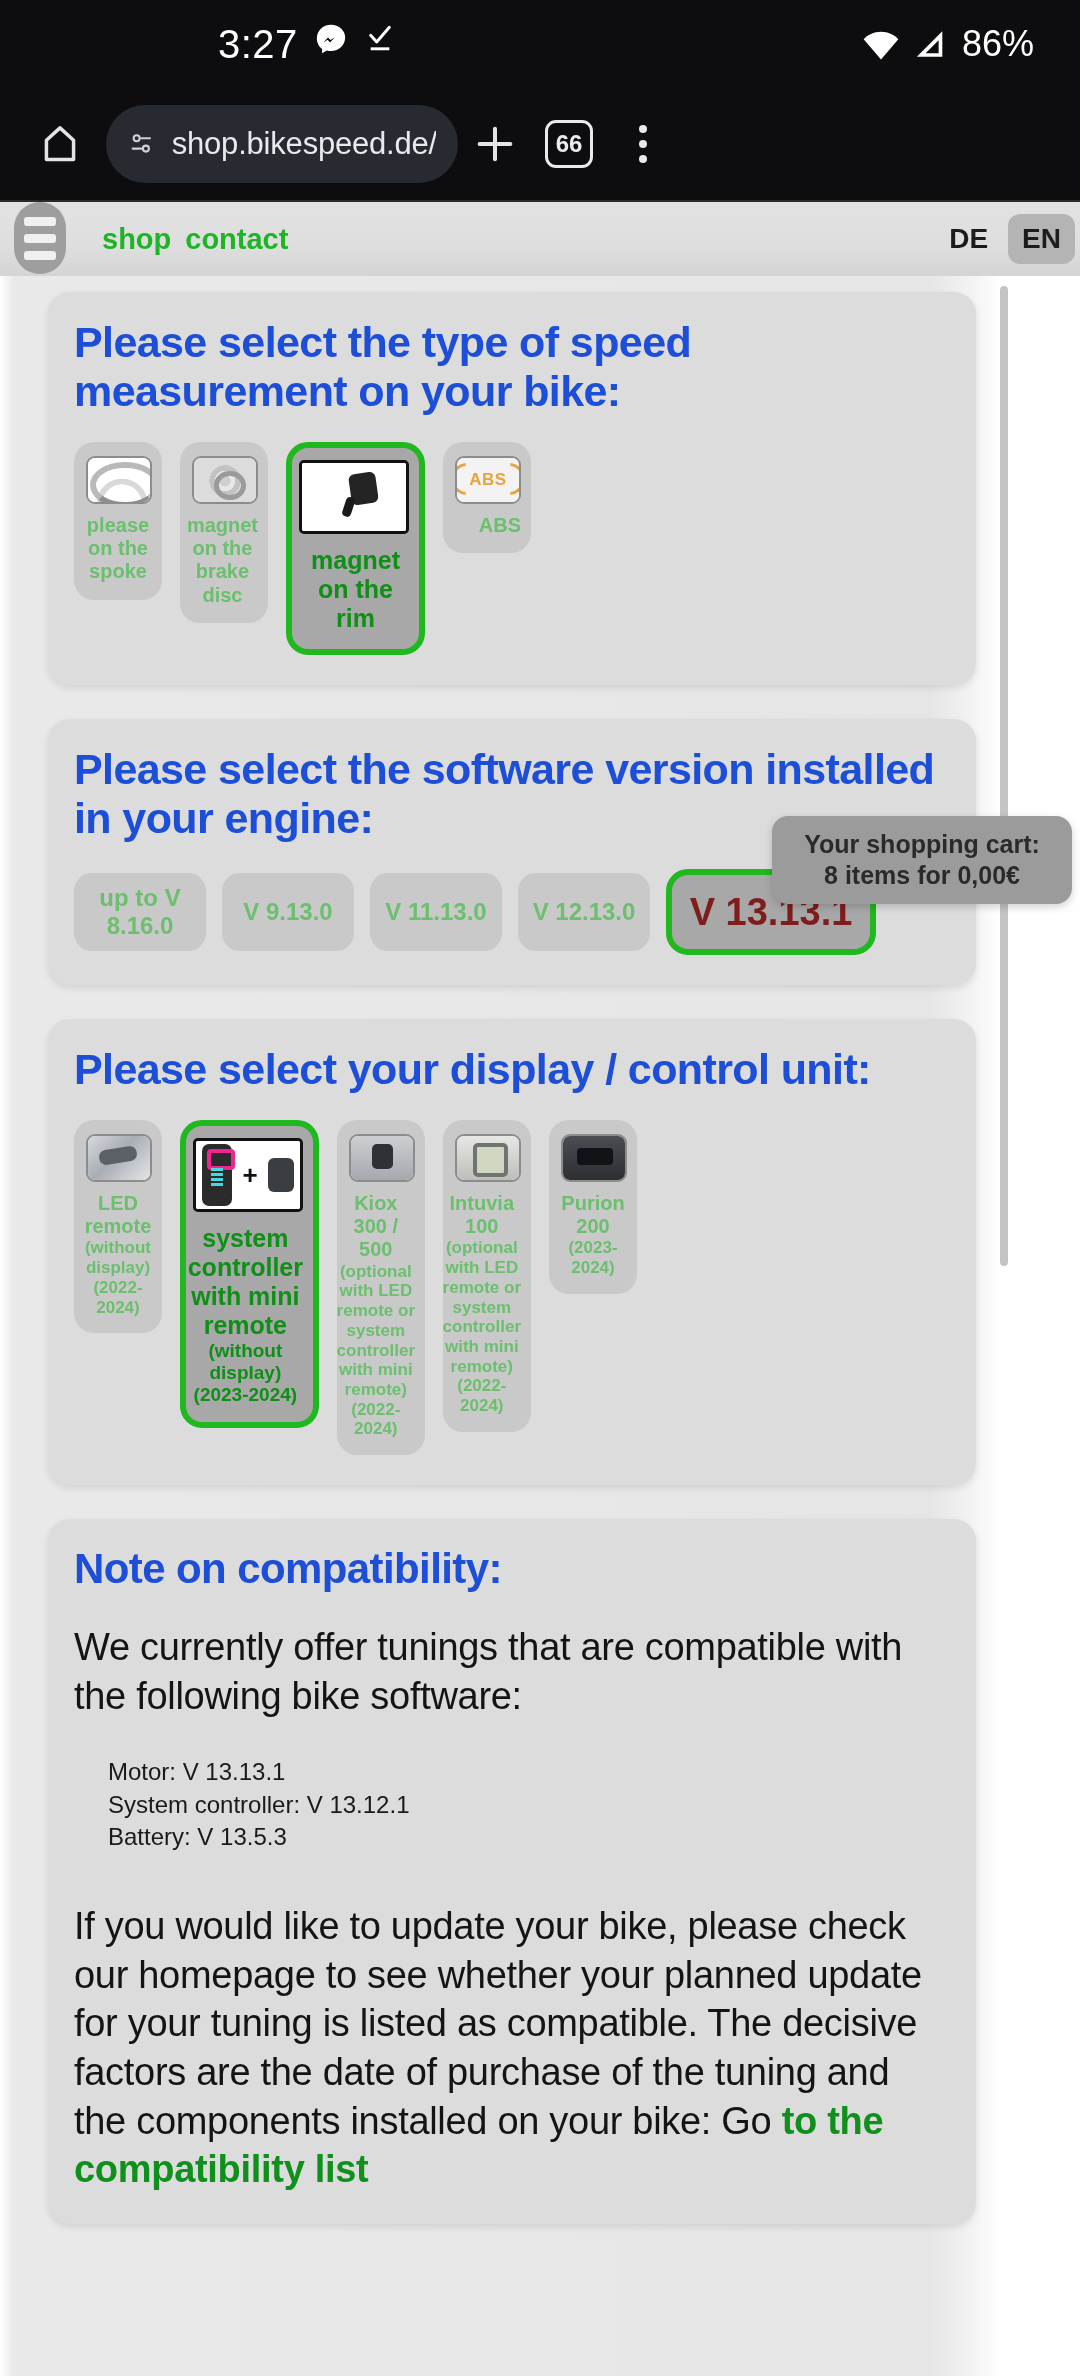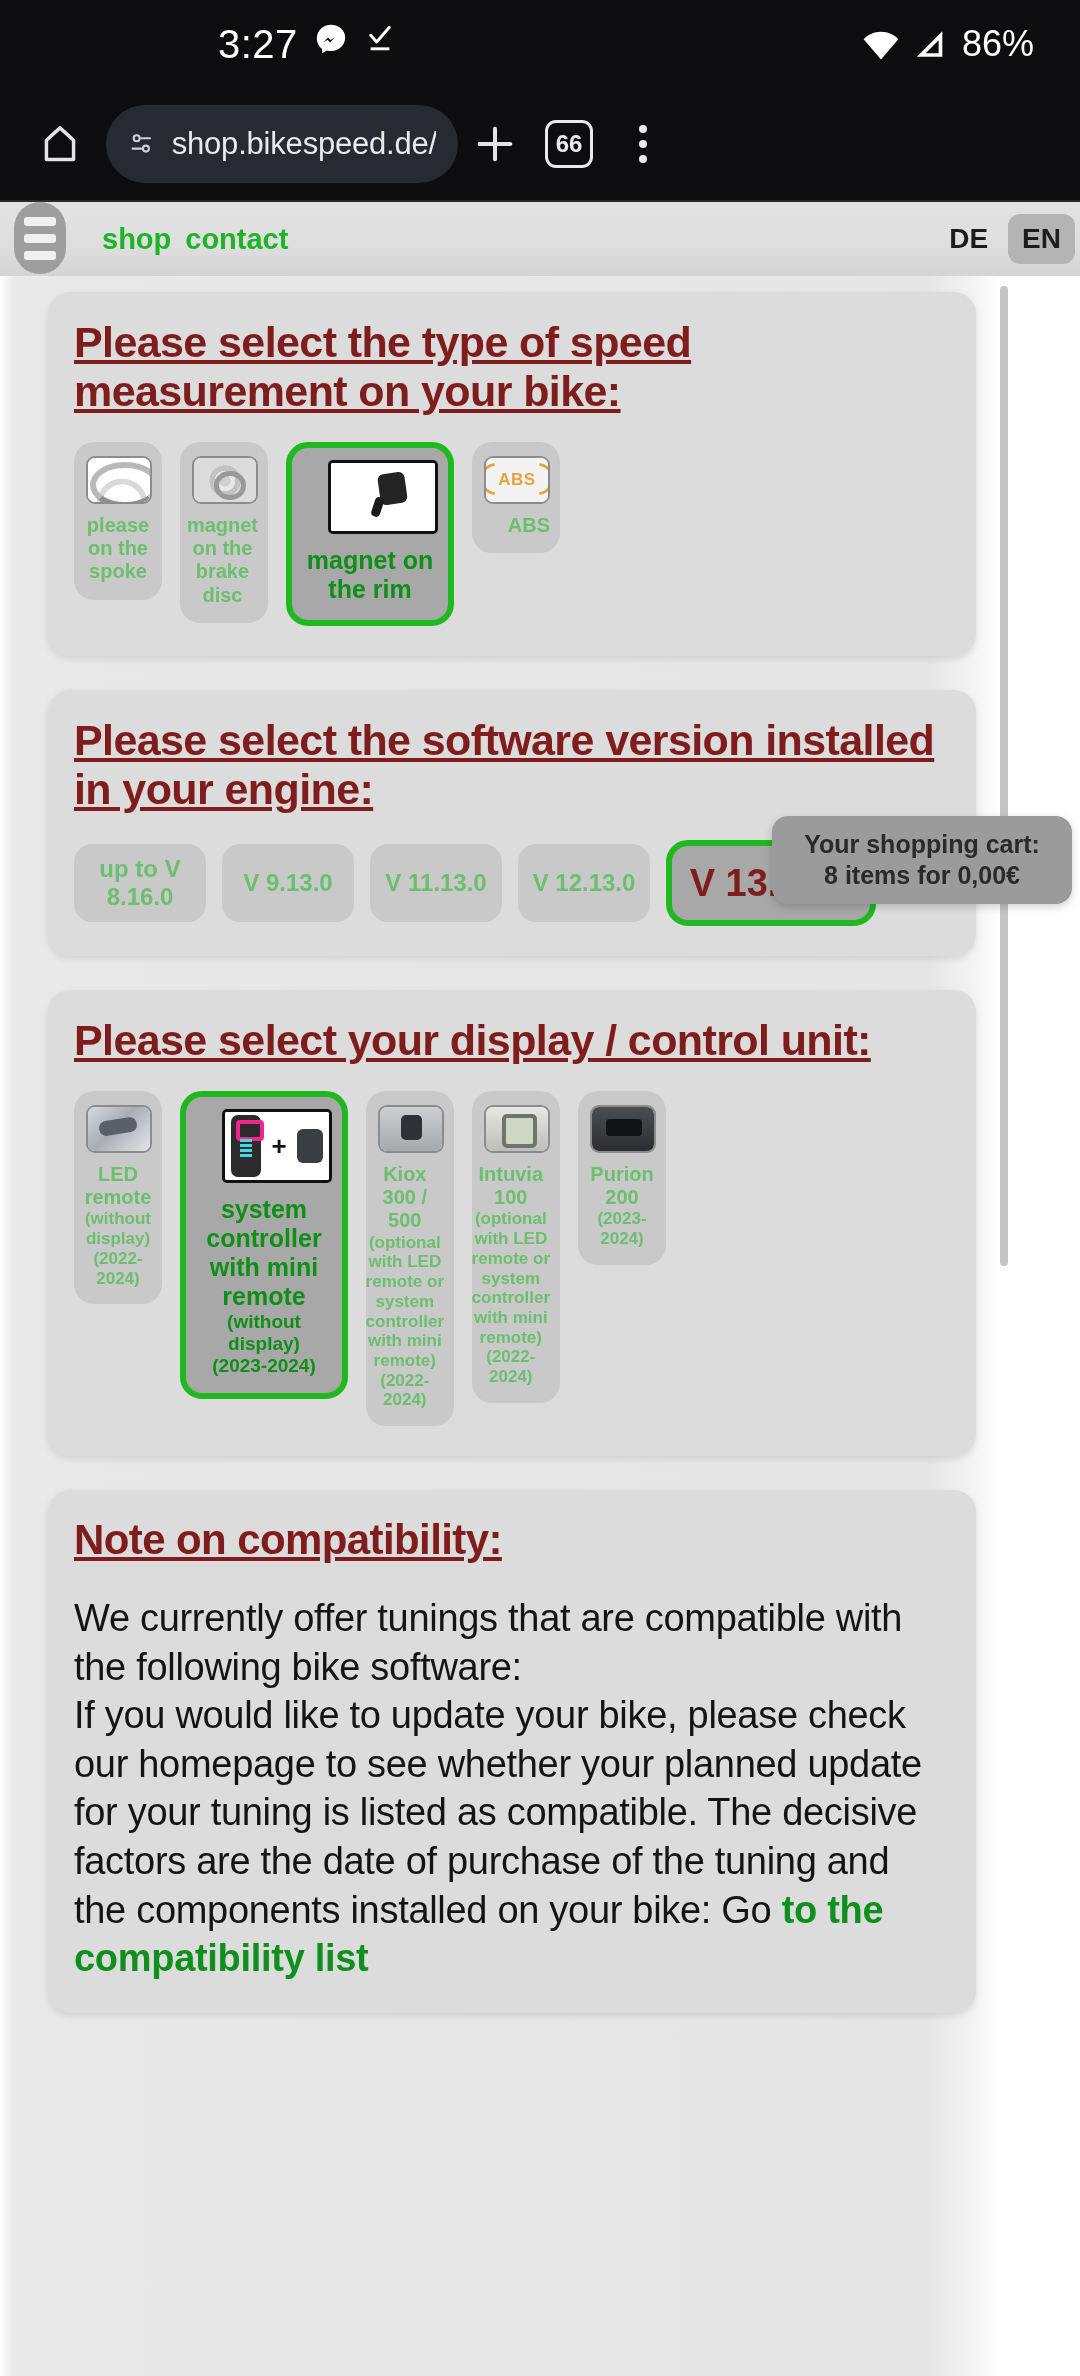--- a/index.html
+++ b/index.html
@@ -118,24 +118,23 @@
     margin: 0 24px 34px 48px;
     border-radius: 22px;
     padding: 26px 26px 30px 26px;
     box-shadow: 0 3px 7px rgba(0,0,0,0.10);
     position: relative;
   }
   .card h2 {
     font-size: 43px;
     line-height: 1.14;
     font-weight: 700;
-    color: #7f1d1d;
+    color: #1d4ed8;
     letter-spacing: -0.6px;
     margin-bottom: 26px;
-    text-decoration: underline;
   }
 
   
   .tile-row { display: flex; align-items: flex-start; gap: 18px; }
   .tile {
     background: #c9c9c9;
     border-radius: 20px;
     padding: 14px 10px 16px 10px;
     width: 88px;
     display: flex; flex-direction: column; align-items: flex-end;
@@ -152,21 +151,21 @@
   .tile .lbl {
     margin-top: 10px;
     font-size: 20px; line-height: 1.16;
     font-weight: 700; color: #6bbf6e;
     text-align: center;
   }
   .tile.selected {
     background: #a8a8a8;
     border: 6px solid #1fb81f;
     border-radius: 22px;
-    width: 168px;
+    width: 139px;
     padding: 12px 10px 16px 10px;
   }
   .tile.selected .thumb { width: 110px; height: 74px; border: 3px solid #111; border-radius: 5px; background:#fff; }
   .tile.selected .lbl { color:#0e8f16; font-size: 25px; margin-top: 12px; }
 
   
   .art { position:absolute; inset:0; }
   .art-spoke { background: radial-gradient(circle at 55% 105%, #ffffff 0 34%, #d9d9d9 35% 44%, #ffffff 45% 100%); }
   .art-spoke::after { content:""; position:absolute; left:4%; top:8%; width:92%; height:78%;
     border: 6px solid #b9b9b9; border-radius: 50%; border-bottom-color:#8f8f8f; }
@@ -462,20 +461,25 @@
             <span style="display:block;font-size:17px">(2023-2024)</span>
           </div>
         </div>
 
       </div>
     </section>
 
     <section class="card note">
       <h2>Note on compatibility:</h2>
       <p>We currently offer tunings that are compatible with the following bike software:</p>
+      <div class="versions">
+        <div>Motor: V 13.13.1</div>
+        <div>System controller: V 13.12.1</div>
+        <div>Battery: V 13.5.3</div>
+      </div>
       <p><span>If you would like to update your bike, please check our homepage to see whether your planned update for your tuning is listed as compatible. The decisive factors are the date of purchase of the tuning and the components installed on your bike: Go </span><a class="complink">to the compatibility list</a></p>
     </section>
 
   </div>
 
   <div class="cart-badge">
     <div>Your shopping cart:</div>
     <div>8 items for 0,00€</div>
   </div>
 

